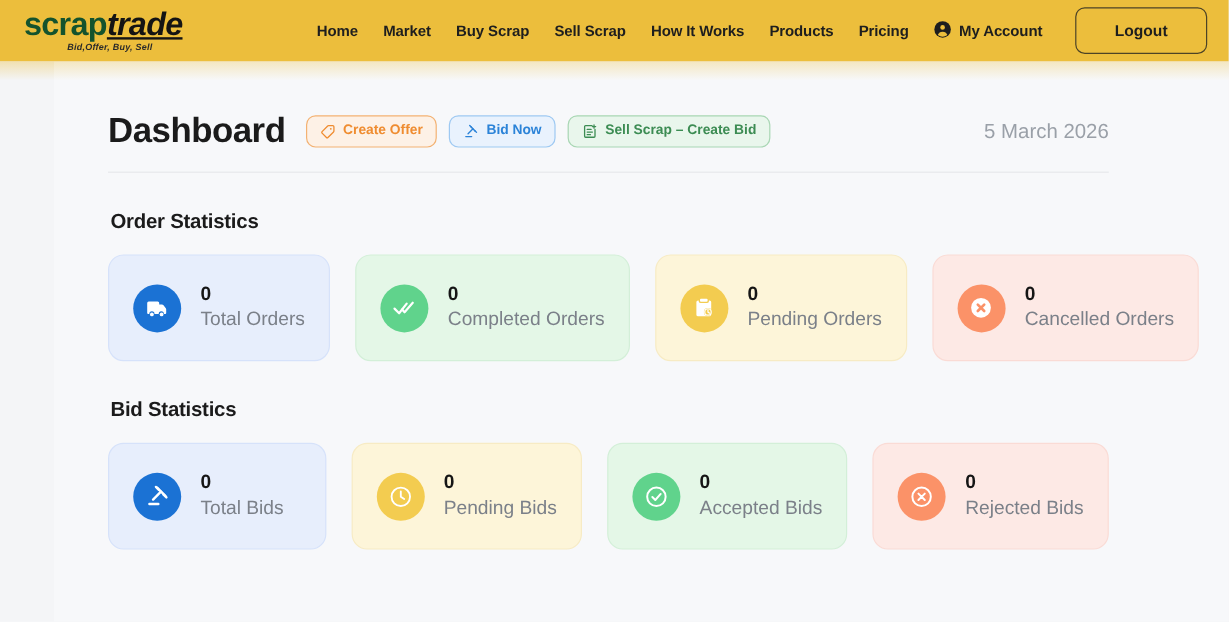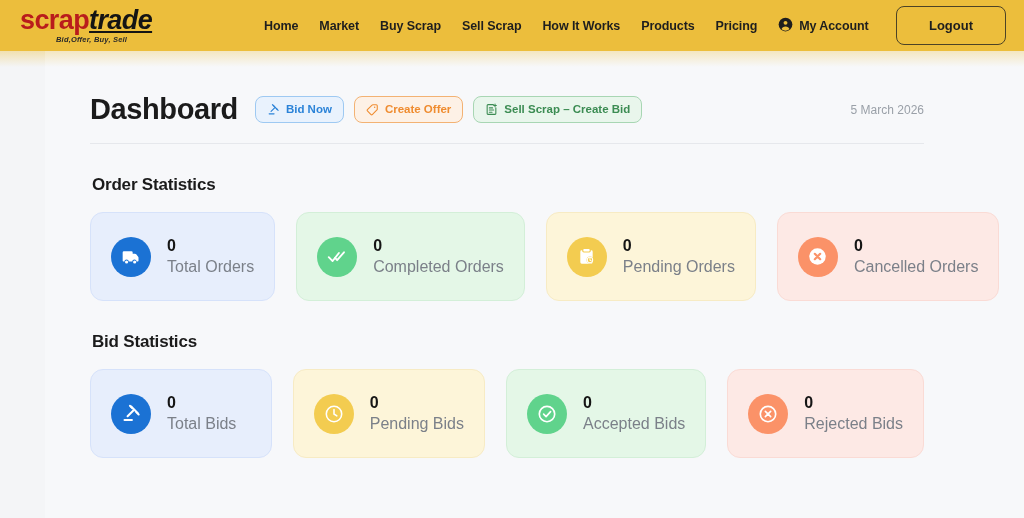--- a/index.html
+++ b/index.html
@@ -36,21 +36,21 @@
     flex: 0 0 152px;
     padding-left: 6px;
   }
   .brand-wordmark {
     font-size: 27px;
     font-weight: bold;
     letter-spacing: -0.6px;
     line-height: 1.02;
     white-space: nowrap;
   }
-  .brand-scrap { color: #b91c1c; text-align: center; }
+  .brand-scrap { color: #14532d; text-align: center; }
   .brand-trade {
     color: #141414;
     font-style: italic;
     text-decoration: underline;
     text-decoration-thickness: 2px;
     text-underline-offset: 2px;
   }
   .brand-tagline {
     font-size: 7.5px;
     font-weight: bold;
@@ -152,21 +152,21 @@
     line-height: 1;
   }
   .pill svg { display: block; flex: 0 0 auto; }
 
   .pill-bid     { background: #e9f2fd; border: 1px solid #9ec9f2; color: #2b83d8; }
   .pill-offer   { background: #fdf1e6; border: 1px solid #f3b273; color: #ef8c30; }
   .pill-sell    { background: #e9f6ec; border: 1px solid #a8d6b3; color: #3c8c53; }
 
   .date-label {
     margin-left: auto;
-    font-size: 12px;
+    font-size: 17px;
     color: #9aa0a8;
     white-space: nowrap;
   }
 
   
   .section-title {
     font-size: 17px;
     font-weight: bold;
     color: #1b1b1b;
     letter-spacing: -0.2px;
@@ -255,43 +255,43 @@
   <button class="logout-btn">Logout</button>
 </div>
 
 <div class="page">
   <div class="content-pane">
     <div class="inner">
 
       <div class="title-row">
         <div class="page-title">Dashboard</div>
 
+        <button class="pill pill-offer">
+          <span>
+            <svg width="13" height="13" viewBox="0 0 24 24" fill="none" stroke="#ef8c30" stroke-width="2" stroke-linejoin="round">
+              <path d="M2.6 12.4 11.2 3.8a2 2 0 0 1 1.4-.6H19a1.8 1.8 0 0 1 1.8 1.8v6.4a2 2 0 0 1-.6 1.4l-8.6 8.6a1.6 1.6 0 0 1-2.3 0l-6.7-6.7a1.6 1.6 0 0 1 0-2.3Z"></path>
+              <circle cx="16" cy="8" r="1.4" fill="#ef8c30" stroke="none"></circle>
+            </svg>
+          </span>
+          <span>Create Offer</span>
+        </button>
+
         <button class="pill pill-bid">
           <span>
             <svg width="13" height="13" viewBox="0 0 24 24" fill="none" stroke="#2b83d8" stroke-width="2.1" stroke-linecap="round">
               <path d="M4 20h9"></path>
               <path d="M7.5 15.5 15 8"></path>
               <path d="M11.5 4.5 19 12"></path>
               <path d="M10 3 13 6"></path>
               <path d="M17.5 10.5 20.5 13.5"></path>
             </svg>
           </span>
           <span>Bid Now</span>
         </button>
 
-        <button class="pill pill-offer">
-          <span>
-            <svg width="13" height="13" viewBox="0 0 24 24" fill="none" stroke="#ef8c30" stroke-width="2" stroke-linejoin="round">
-              <path d="M2.6 12.4 11.2 3.8a2 2 0 0 1 1.4-.6H19a1.8 1.8 0 0 1 1.8 1.8v6.4a2 2 0 0 1-.6 1.4l-8.6 8.6a1.6 1.6 0 0 1-2.3 0l-6.7-6.7a1.6 1.6 0 0 1 0-2.3Z"></path>
-              <circle cx="16" cy="8" r="1.4" fill="#ef8c30" stroke="none"></circle>
-            </svg>
-          </span>
-          <span>Create Offer</span>
-        </button>
-
         <button class="pill pill-sell">
           <span>
             <svg width="13" height="13" viewBox="0 0 24 24" fill="none" stroke="#3c8c53" stroke-width="2" stroke-linecap="round" stroke-linejoin="round">
               <path d="M15.5 3H5.5A1.5 1.5 0 0 0 4 4.5v15A1.5 1.5 0 0 0 5.5 21h13a1.5 1.5 0 0 0 1.5-1.5V9"></path>
               <path d="M8 9h6M8 13h8M8 17h5"></path>
               <path d="M18.5 2v5M16 4.5h5"></path>
             </svg>
           </span>
           <span>Sell Scrap – Create Bid</span>
         </button>

